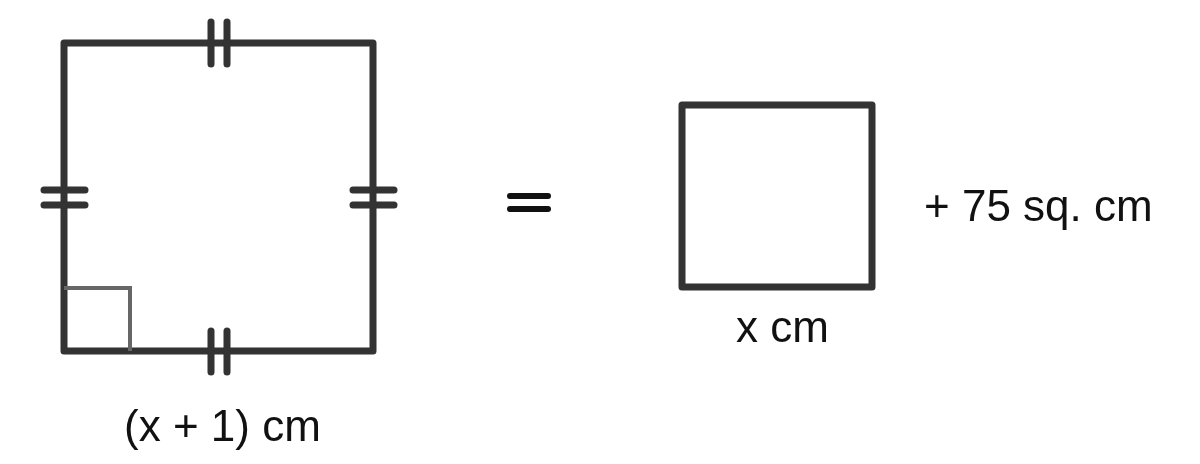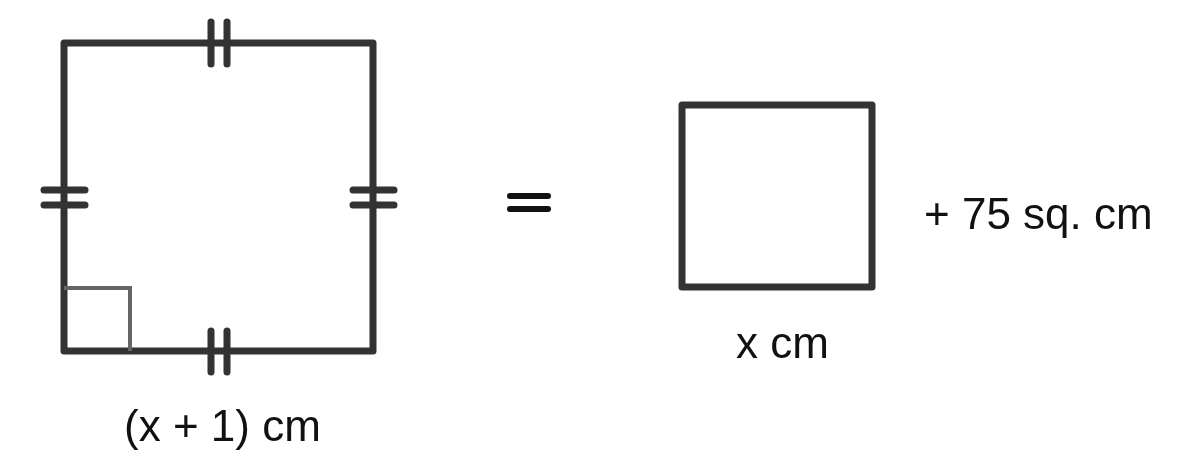--- a/index.html
+++ b/index.html
@@ -39,14 +39,14 @@
     <line x1="510" y1="196" x2="548" y2="196"></line>
     <line x1="510" y1="209" x2="548" y2="209"></line>
   </g>
 
   <g stroke="#333" stroke-width="7" stroke-linecap="round" fill="none">
     <rect x="682" y="105" width="190" height="182" stroke-linejoin="round"></rect>
   </g>
 </svg>
 
 <div class="lbl" style="left:124px; top:404px;">(x + 1) cm</div>
-<div class="lbl" style="left:736px; top:321px;">x cm</div>
-<div class="lbl" style="left:924px; top:184px;margin-top:8px;">+ 75 sq. cm</div>
+<div class="lbl" style="left:736px; top:305px;">x cm</div>
+<div class="lbl" style="left:924px; top:184px;">+ 75 sq. cm</div>
 
 </body></html>

